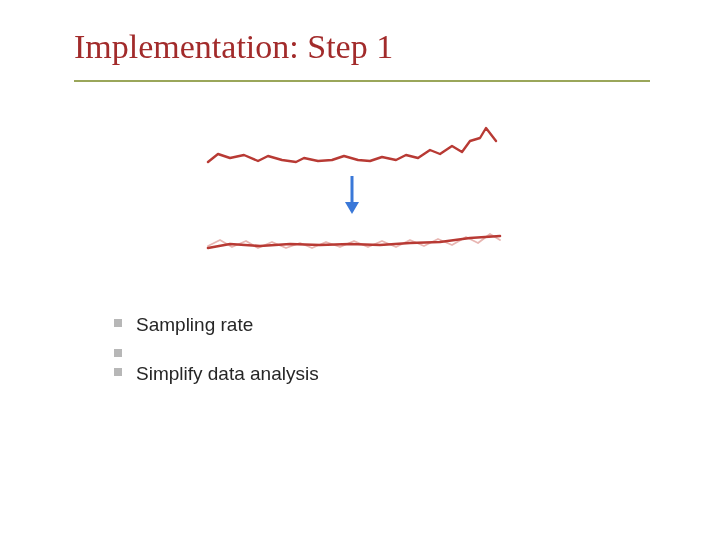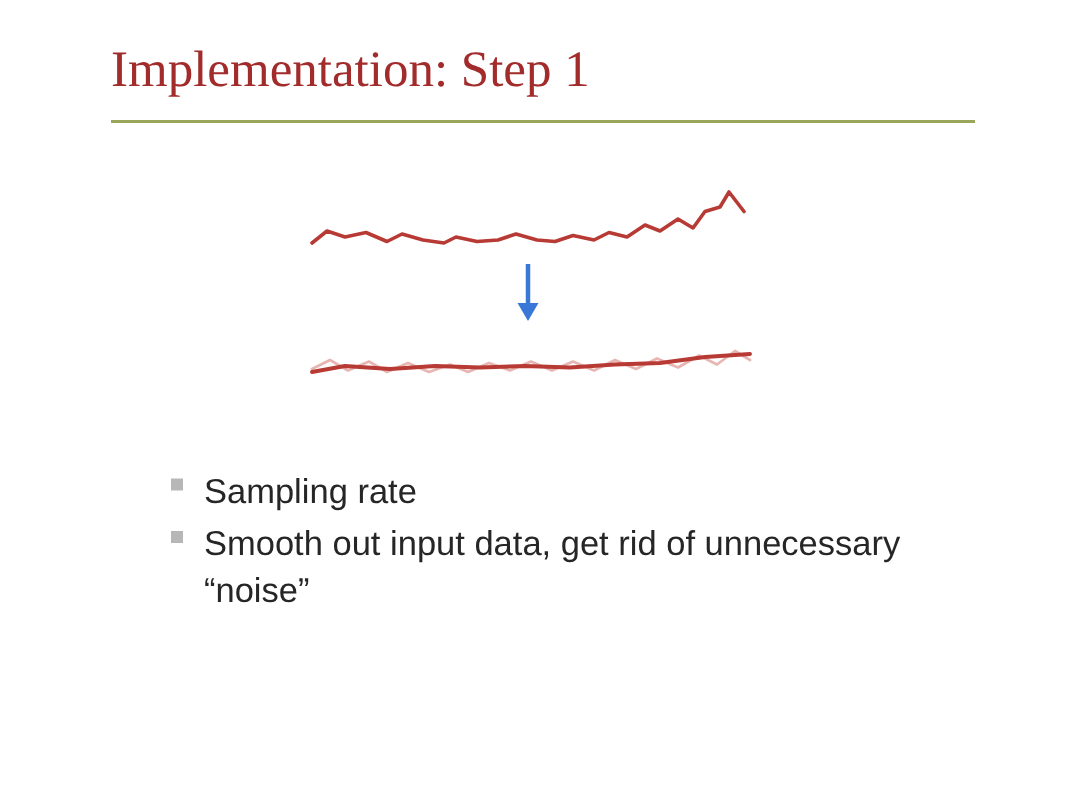--- a/index.html
+++ b/index.html
@@ -61,21 +61,21 @@
     margin-bottom: 6px;
   }
   ul.level2 {
     list-style: none;
     margin: 4px 0 0 0;
     padding: 0 0 0 36px;
   }
   ul.level2 > li {
     display: flex;
     align-items: flex-start;
-    font-size: 23px;
+    font-size: 19px;
     color: #262626;
     margin-bottom: 4px;
     line-height: 1.35;
   }
   .bullet-sq {
     display: inline-block;
     width: 9px;
     height: 9px;
     background: #b7b7b7;
     margin-right: 14px;
@@ -114,18 +114,21 @@
   </div>
 
   <div class="content">
     <ul class="level2">
       <li>
         <span class="bullet-sq small"></span>
         <span>Sampling rate</span>
       </li>
       <li>
         <span class="bullet-sq small"></span>
-        <span>Smooth out input data, get rid of unnecessary “noise”</span>
+      </li>
+      <li>
+        <span class="bullet-sq small"></span>
+        <span>Simplify data analysis</span>
       </li>
     </ul>
   </div>
 
 </div>
 
 </body></html>

